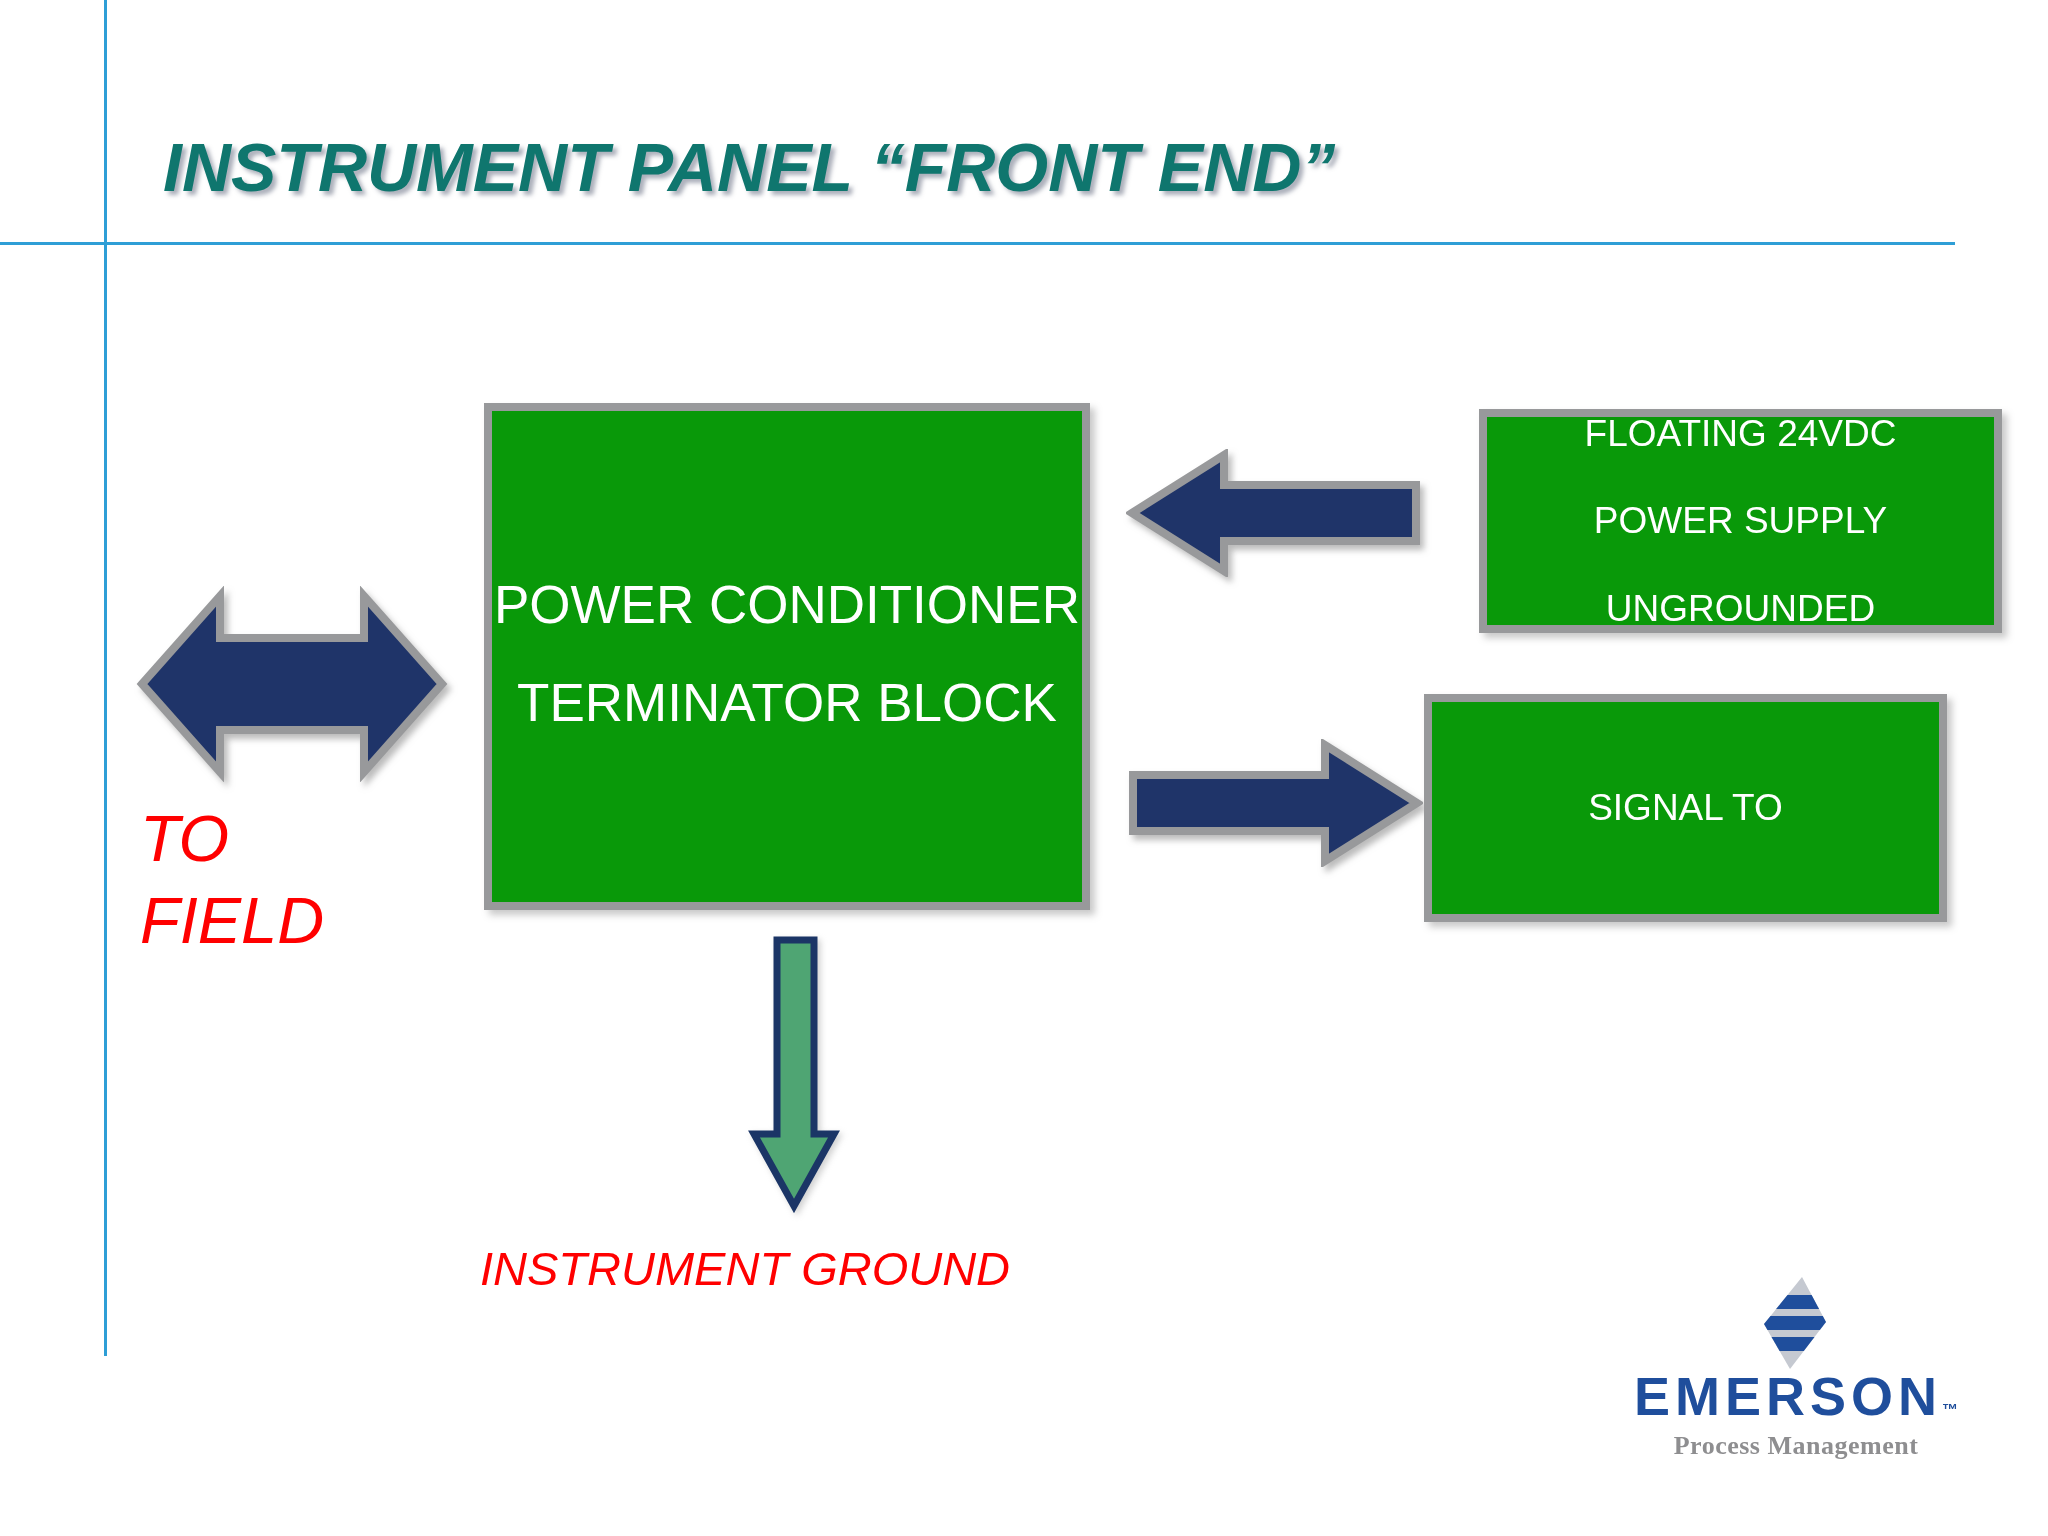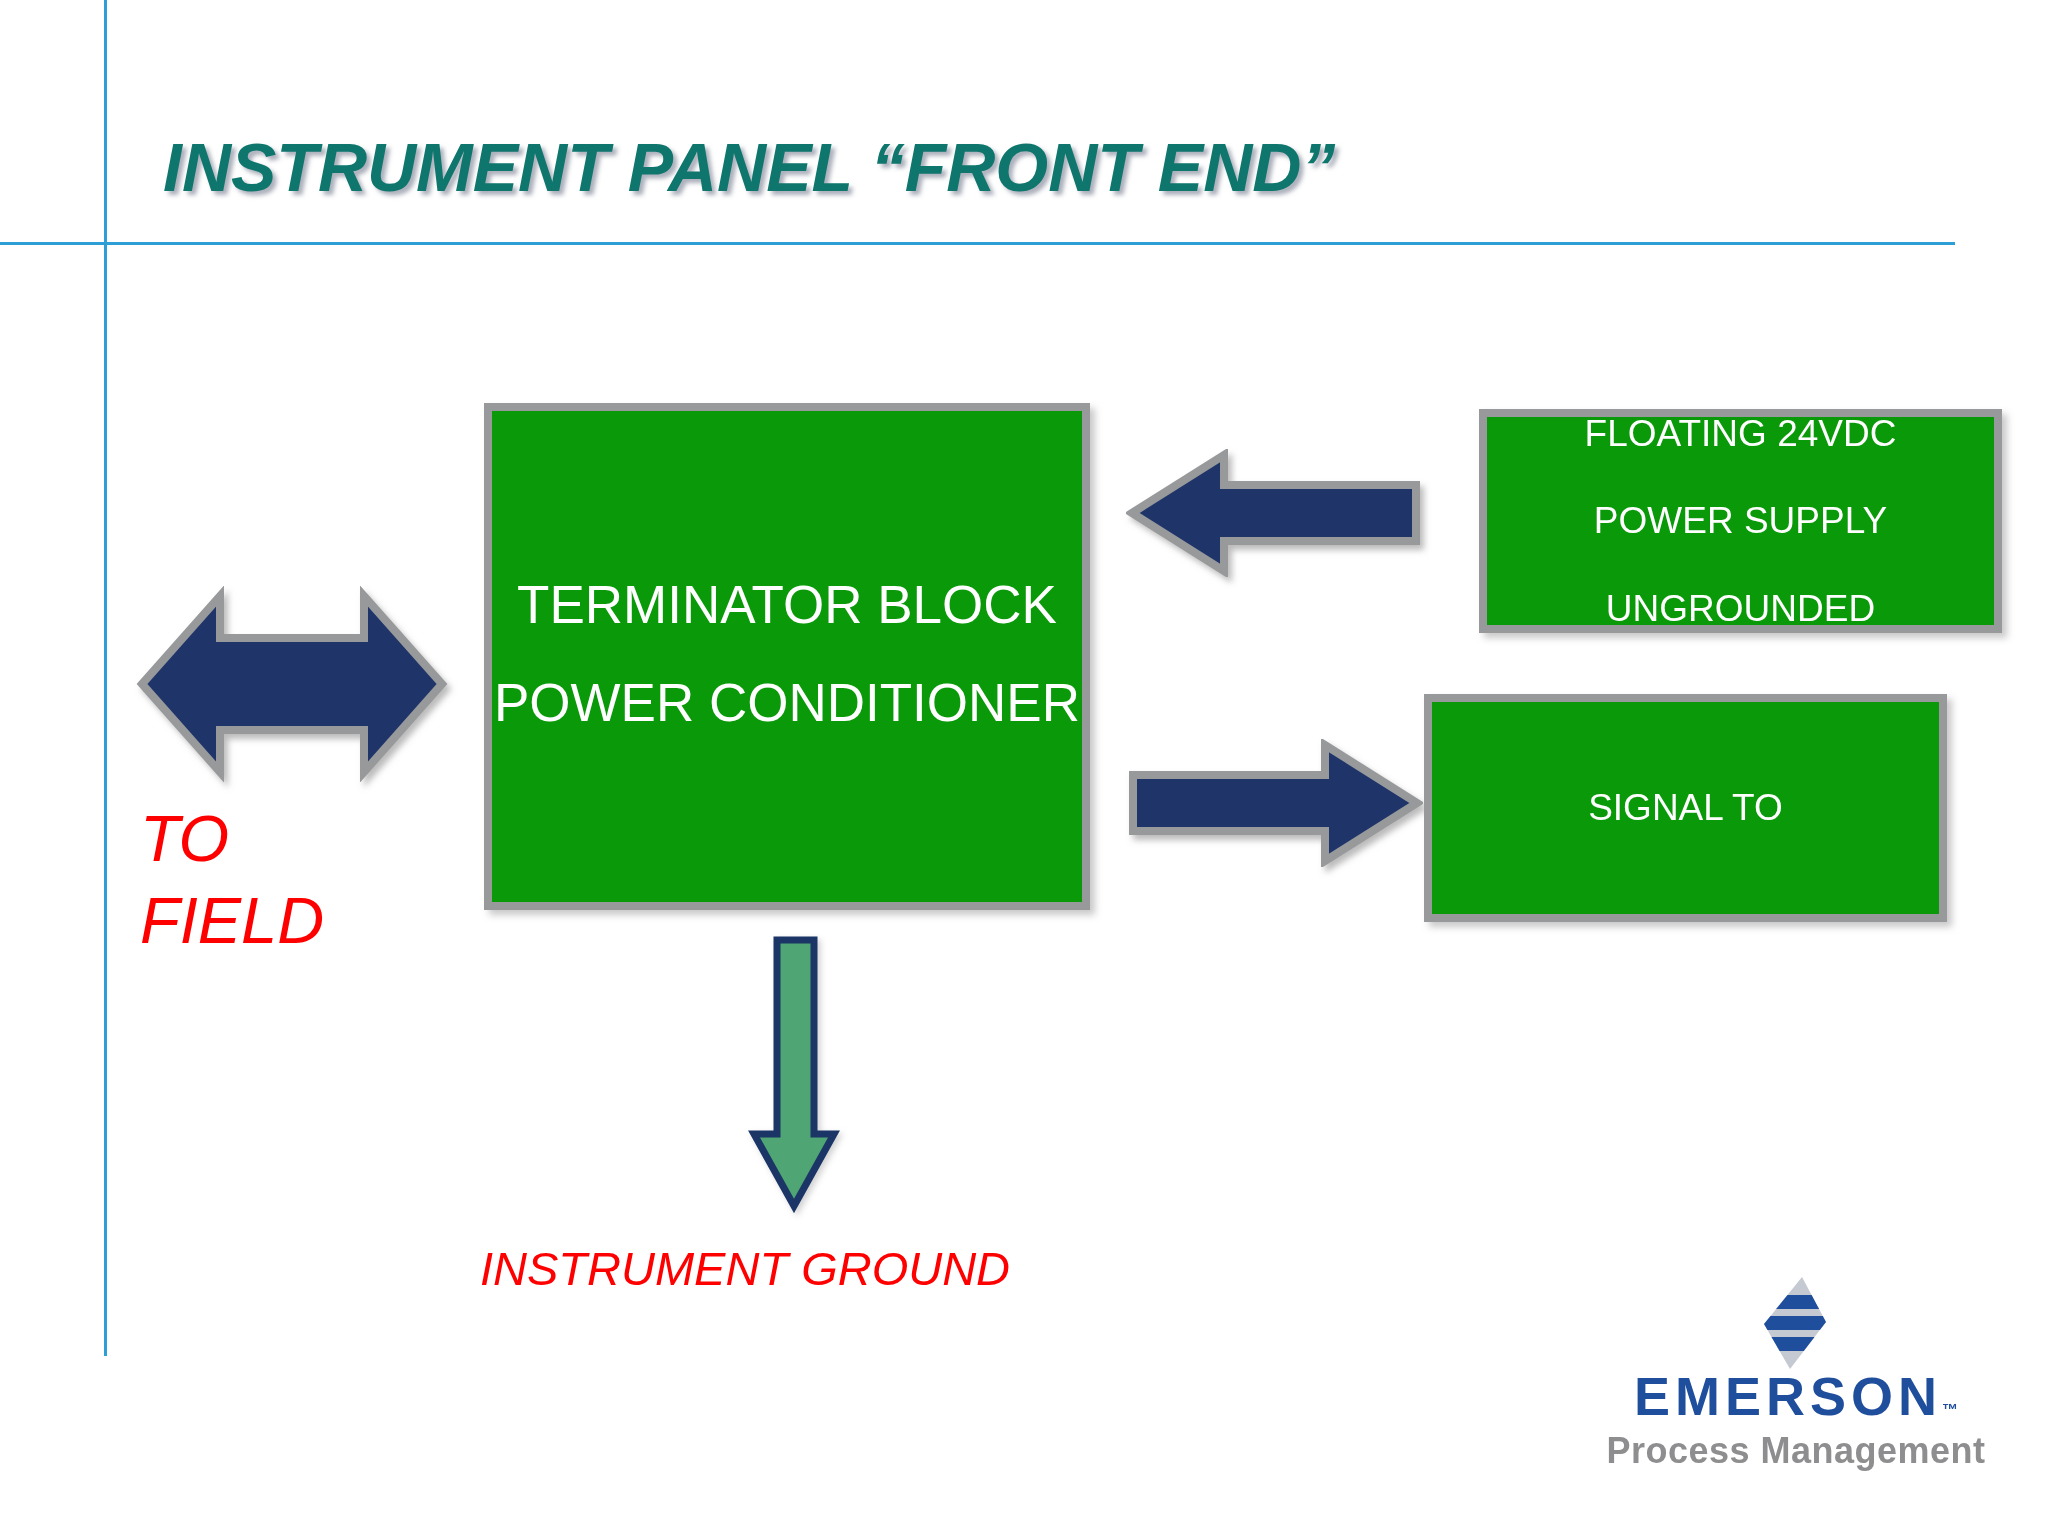--- a/index.html
+++ b/index.html
@@ -43,39 +43,39 @@
 
   
   .red-label { position:absolute; color:#FF0000; font-weight:normal; font-style:italic; text-align:left; }
   .to-field  { left:140px; top:798px; width:280px; font-size:65px; line-height:1.26; }
   .ground-label { left:480px; top:1245px; width:600px; font-size:47px; line-height:1; white-space:nowrap; }
 
   
   .logo { position:absolute; left:1592px; top:1275px; width:408px; display:flex; flex-direction:column; align-items:center; }
   .logo-brand { margin-top:-2px; color:#1F4E9C; font-weight:bold; font-size:54px; line-height:1; letter-spacing:5px; white-space:nowrap; }
   .logo-brand .tm { font-size:16px; letter-spacing:0; vertical-align:baseline; }
-  .logo-sub { margin-top:10px; color:#8E8E90; font-weight:bold; font-size:36px; line-height:1; letter-spacing:0.5px; white-space:nowrap; }
+  .logo-sub { margin-top:10px; color:#8E8E90; font-weight:bold; font-size:26px; line-height:1; letter-spacing:0.5px; white-space:nowrap;font-family:Liberation Serif, serif; }
 </style>
 </head>
 <body>
 
 <div class="slide">
 
   <div class="v-line"></div>
   <div class="h-line"></div>
 
   <div class="title">INSTRUMENT PANEL “FRONT END”</div>
 
   <svg class="arrow-svg dbl-arrow" width="312" height="196" viewBox="0 0 312 196">
     <polygon points="6,98 84,10 84,52 228,52 228,10 306,98 228,186 228,144 84,144 84,186" stroke="#98999B" stroke-width="8" stroke-linejoin="miter" fill="#1F3469"></polygon>
   </svg>
 
   <div class="gbox main-box">
+    <div class="bline">POWER CONDITIONER</div>
     <div class="bline">TERMINATOR BLOCK</div>
-    <div class="bline">POWER CONDITIONER</div>
   </div>
 
   <svg class="arrow-svg left-arrow" width="296" height="128" viewBox="0 0 296 128">
     <polygon points="6,64 98,6 98,36 290,36 290,92 98,92 98,122" stroke="#98999B" stroke-width="8" stroke-linejoin="miter" fill="#1F3469"></polygon>
   </svg>
 
   <svg class="arrow-svg right-arrow" width="296" height="128" viewBox="0 0 296 128">
     <polygon points="6,36 198,36 198,6 290,64 198,122 198,92 6,92" stroke="#98999B" stroke-width="8" stroke-linejoin="miter" fill="#1F3469"></polygon>
   </svg>
 

